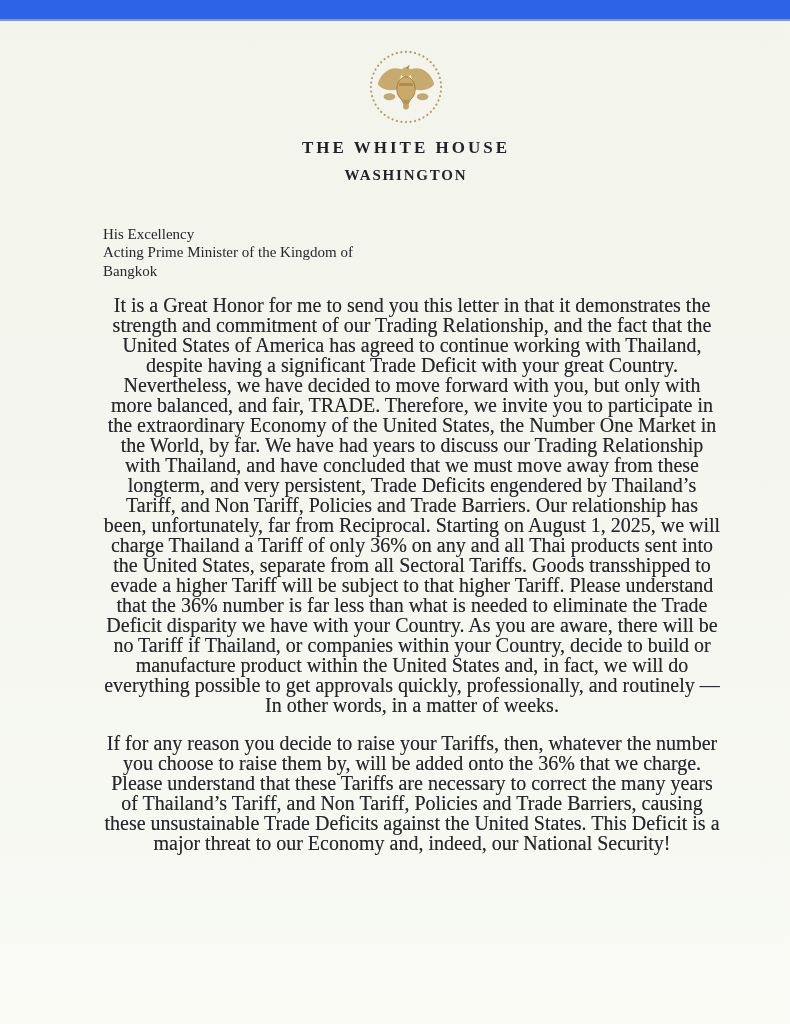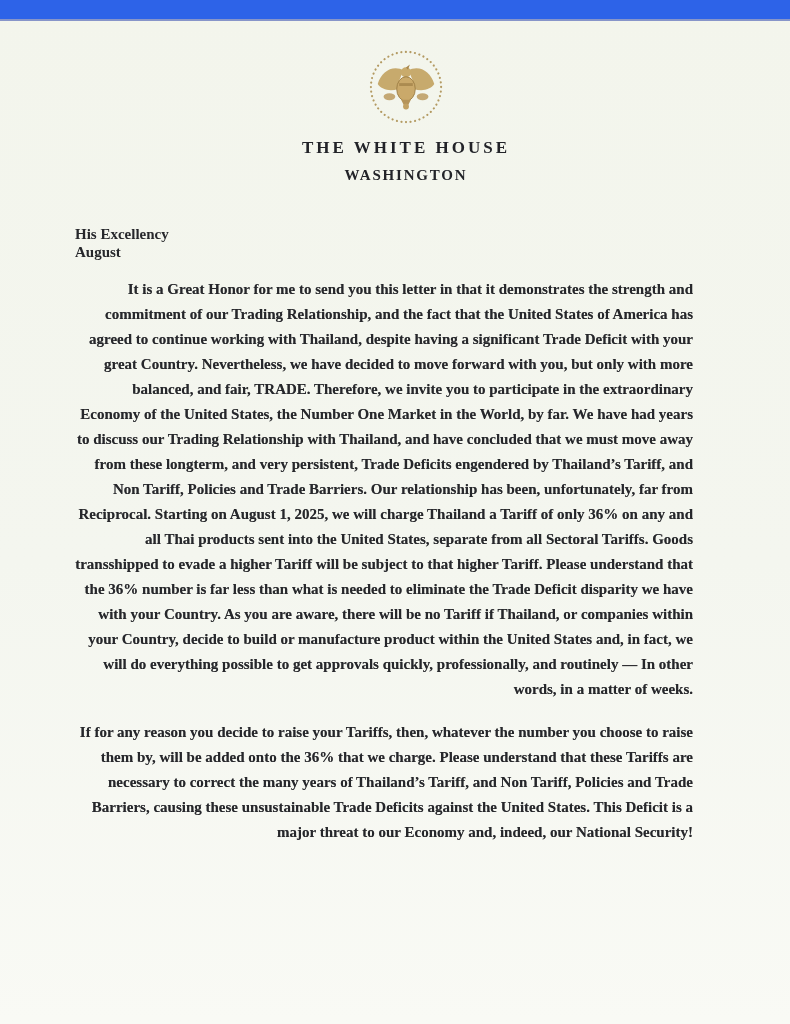--- a/index.html
+++ b/index.html
@@ -52,41 +52,40 @@
     letter-spacing: 1.8px;
     color: #222328;
   }
   .date-line {
     margin-top: 26px;
     text-align: center;
     font-size: 16px;
     color: #222328;
   }
   .content-col {
-    margin-left: 64px;
+    margin-left: 92px;
     width: 618px;
-    font-weight: bold;
   }
   .recipient-block {
     margin-top: 41px;
     font-size: 15px;
     line-height: 18.4px;
   }
   .recipient-line {
     white-space: pre-wrap;
   }
   .salutation {
     margin-top: 39px;
     font-size: 15px;
   }
   .body-paragraph {
     margin-top: 15px;
-    font-size: 15px;
-    line-height: 25px;
-    text-align: right;
+    font-size: 20px;
+    line-height: 20px;
+    text-align: center;
     text-shadow: 0 0 0.4px rgba(20,20,25,0.45);
   }
   .body-paragraph + .body-paragraph {
     margin-top: 18px;
   }
 </style>
 </head>
 <body>
 
 <div class="sheet">
@@ -118,21 +117,22 @@
     </div>
     <div class="org-name">THE WHITE HOUSE</div>
     <div class="org-location">WASHINGTON</div>
   </div>
 
 
   <div class="content-col">
 
     <div class="recipient-block">
       <div class="recipient-line">His Excellency</div>
-      <div class="recipient-line">August</div>
+      <div class="recipient-line">Acting Prime Minister of the Kingdom of</div>
+      <div class="recipient-line">Bangkok</div>
     </div>
 
 
     <div class="body-paragraph">It is a Great Honor for me to send you this letter in that it demonstrates the strength and commitment of our Trading Relationship, and the fact that the United States of America has agreed to continue working with Thailand, despite having a significant Trade Deficit with your great Country. Nevertheless, we have decided to move forward with you, but only with more balanced, and fair, TRADE. Therefore, we invite you to participate in the extraordinary Economy of the United States, the Number One Market in the World, by far. We have had years to discuss our Trading Relationship with Thailand, and have concluded that we must move away from these longterm, and very persistent, Trade Deficits engendered by Thailand’s Tariff, and Non Tariff, Policies and Trade Barriers. Our relationship has been, unfortunately, far from Reciprocal. Starting on August 1, 2025, we will charge Thailand a Tariff of only 36% on any and all Thai products sent into the United States, separate from all Sectoral Tariffs. Goods transshipped to evade a higher Tariff will be subject to that higher Tariff. Please understand that the 36% number is far less than what is needed to eliminate the Trade Deficit disparity we have with your Country. As you are aware, there will be no Tariff if Thailand, or companies within your Country, decide to build or manufacture product within the United States and, in fact, we will do everything possible to get approvals quickly, professionally, and routinely — In other words, in a matter of weeks.</div>
 
     <div class="body-paragraph">If for any reason you decide to raise your Tariffs, then, whatever the number you choose to raise them by, will be added onto the 36% that we charge. Please understand that these Tariffs are necessary to correct the many years of Thailand’s Tariff, and Non Tariff, Policies and Trade Barriers, causing these unsustainable Trade Deficits against the United States. This Deficit is a major threat to our Economy and, indeed, our National Security!</div>
 
   </div>
 
 </div>

